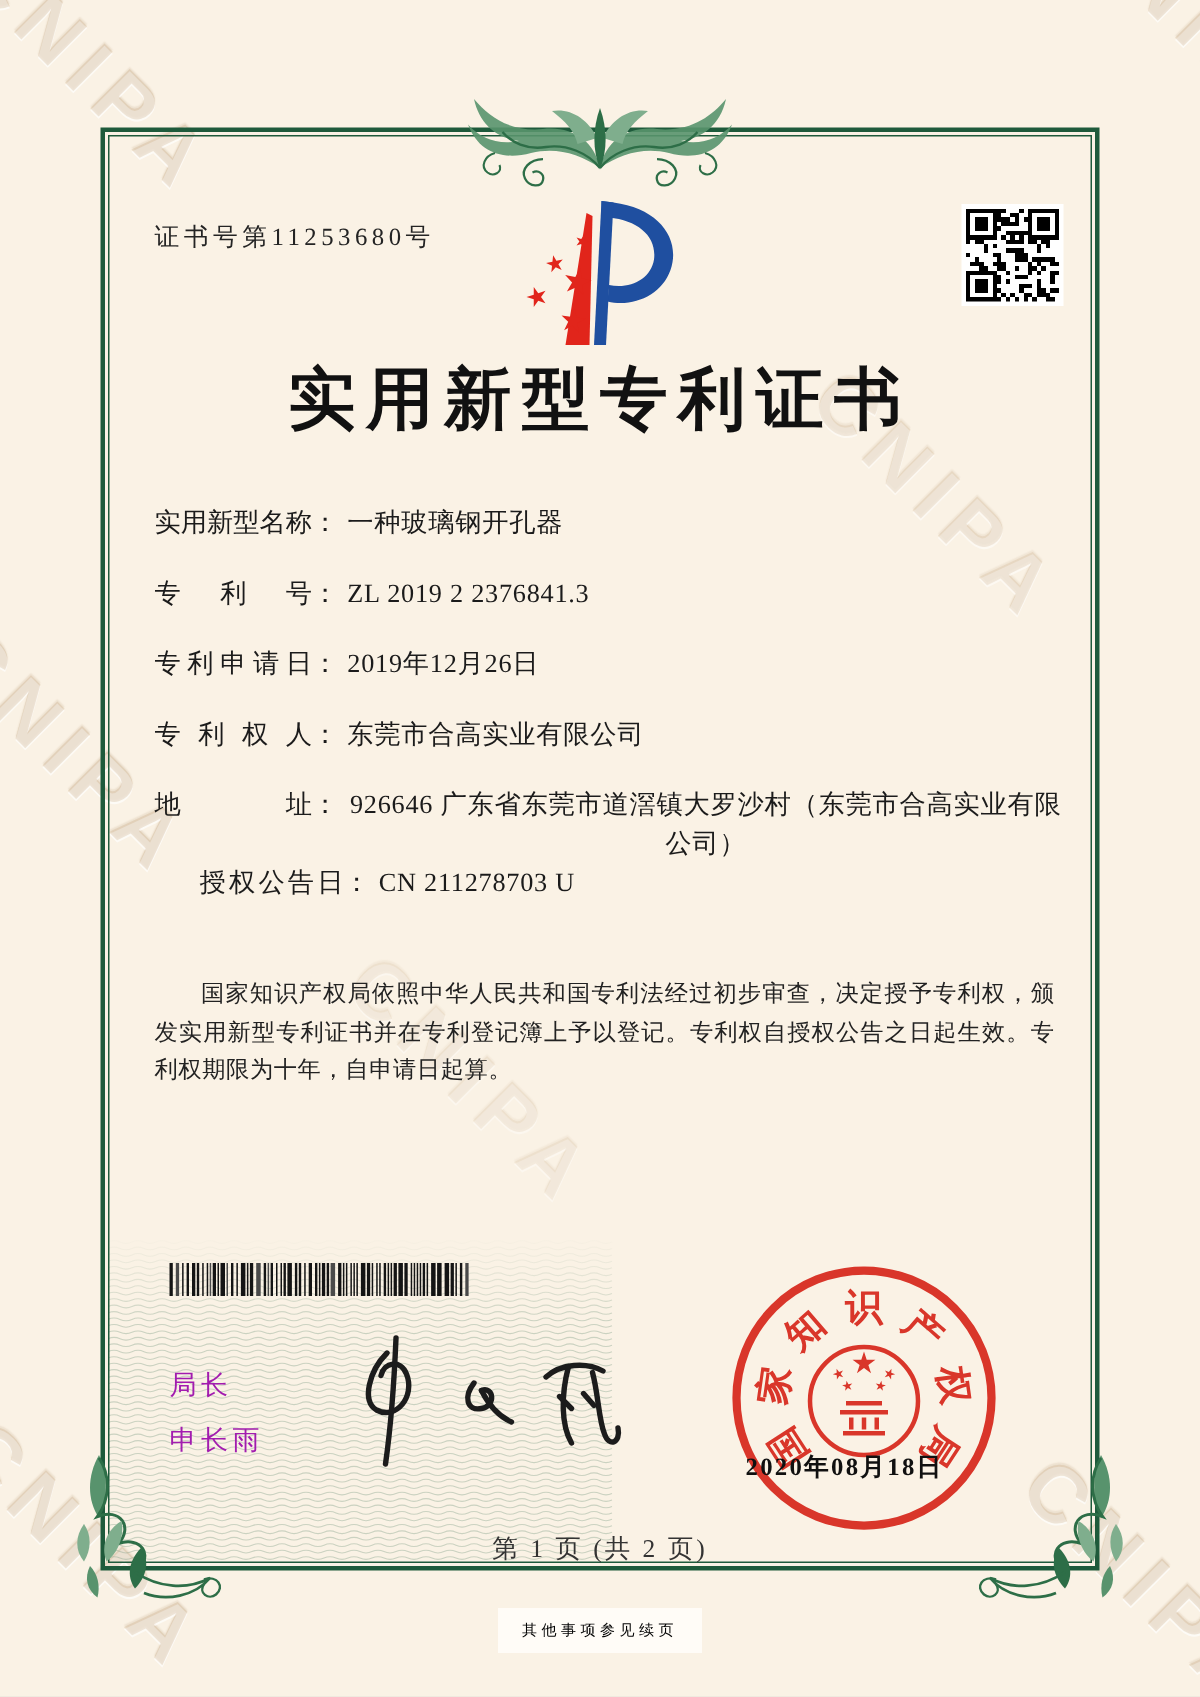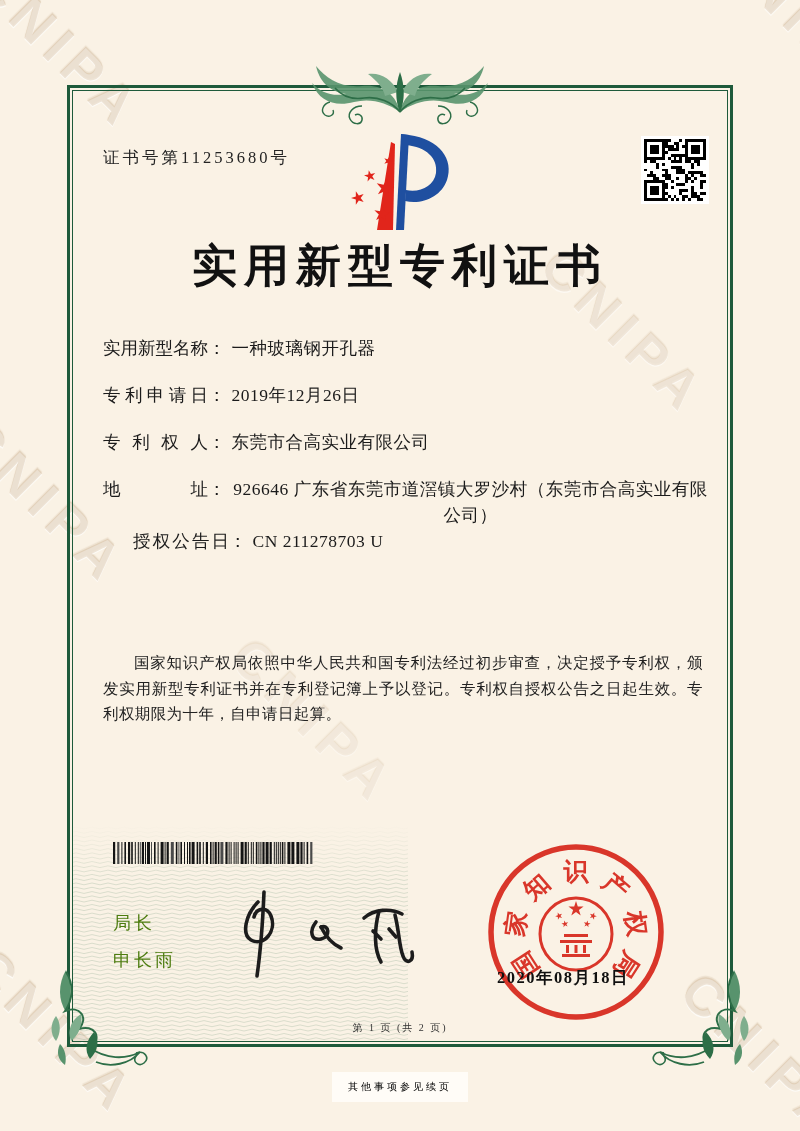--- a/index.html
+++ b/index.html
@@ -49,29 +49,29 @@
   .pair2 .flabel{width:96px;}
   
   .body-text{position:absolute;left:103px;top:650px;width:600px;}
   .body-text p{margin:0 0 3px 0;font-size:15.5px;line-height:25.5px;text-indent:2em;
     letter-spacing:0.4px;text-align:justify;color:#222;}
   
   .barcode{position:absolute;left:112px;top:842px;}
   
   .sig-labels{position:absolute;left:113px;top:905px;
     font-family:"Liberation Sans","DejaVu Sans",sans-serif;font-size:18px;
-    letter-spacing:3px;color:#4d7c0f;line-height:37px;}
+    letter-spacing:3px;color:#a21caf;line-height:37px;}
   .sig-script{position:absolute;left:228px;top:886px;width:210px;height:100px;}
   
   .seal{position:absolute;left:486px;top:842px;width:180px;height:180px;opacity:0.93;}
   .seal-date{position:absolute;left:497px;top:967px;font-size:16.5px;font-weight:600;
     letter-spacing:1.5px;color:#101010;white-space:nowrap;}
   
   .page-num{position:absolute;left:0;top:1021px;width:100%;text-align:center;
-    font-size:10px;letter-spacing:2px;color:#333;}
+    font-size:17px;letter-spacing:2px;color:#333;}
   .cont-note{position:absolute;left:50%;top:1072px;transform:translateX(-50%);
     background:rgba(255,253,248,0.9);padding:8px 16px;font-size:10px;
     letter-spacing:3px;color:#000000;white-space:nowrap;}
 </style>
 </head>
 <body>
 
 <div class="page">
 
   <span class="wm" style="left:-45px;top:15px;">CNIPA</span>
@@ -327,20 +327,23 @@
       </svg>
   </div>
 
   <h1 class="title">实用新型专利证书</h1>
 
   <div class="fields">
     <div class="frow">
       <span class="flabel">实用新型名称</span><span class="colon">：</span><span class="fvalue">一种玻璃钢开孔器</span>
     </div>
     <div class="frow">
+      <span class="flabel">专利号</span><span class="colon">：</span><span class="fvalue">ZL 2019 2 2376841.3</span>
+    </div>
+    <div class="frow">
       <span class="flabel">专利申请日</span><span class="colon">：</span><span class="fvalue">2019年12月26日</span>
     </div>
     <div class="frow">
       <span class="flabel">专利权人</span><span class="colon">：</span><span class="fvalue">东莞市合高实业有限公司</span>
     </div>
     <div class="frow addr">
       <span class="flabel">地址</span><span class="colon">：</span><span class="fvalue wrap">926646 广东省东莞市道滘镇大罗沙村（东莞市合高实业有限公司）</span>
     </div>
     <div class="frow double">
       <div class="pair2">

